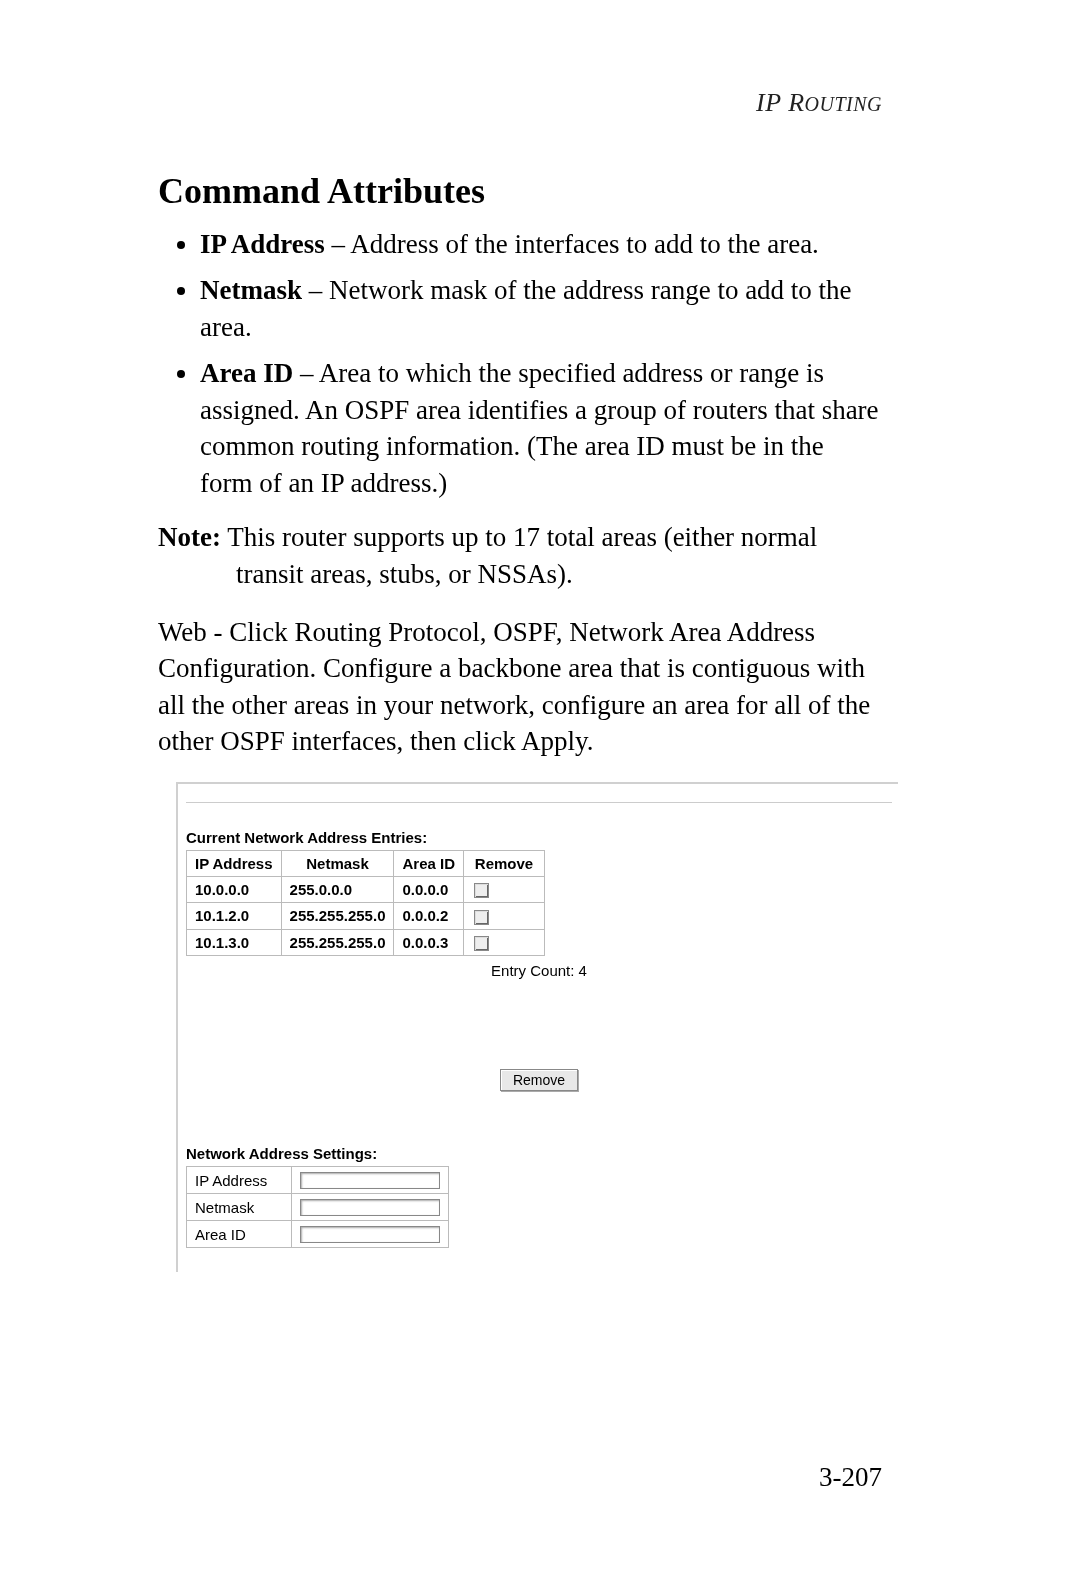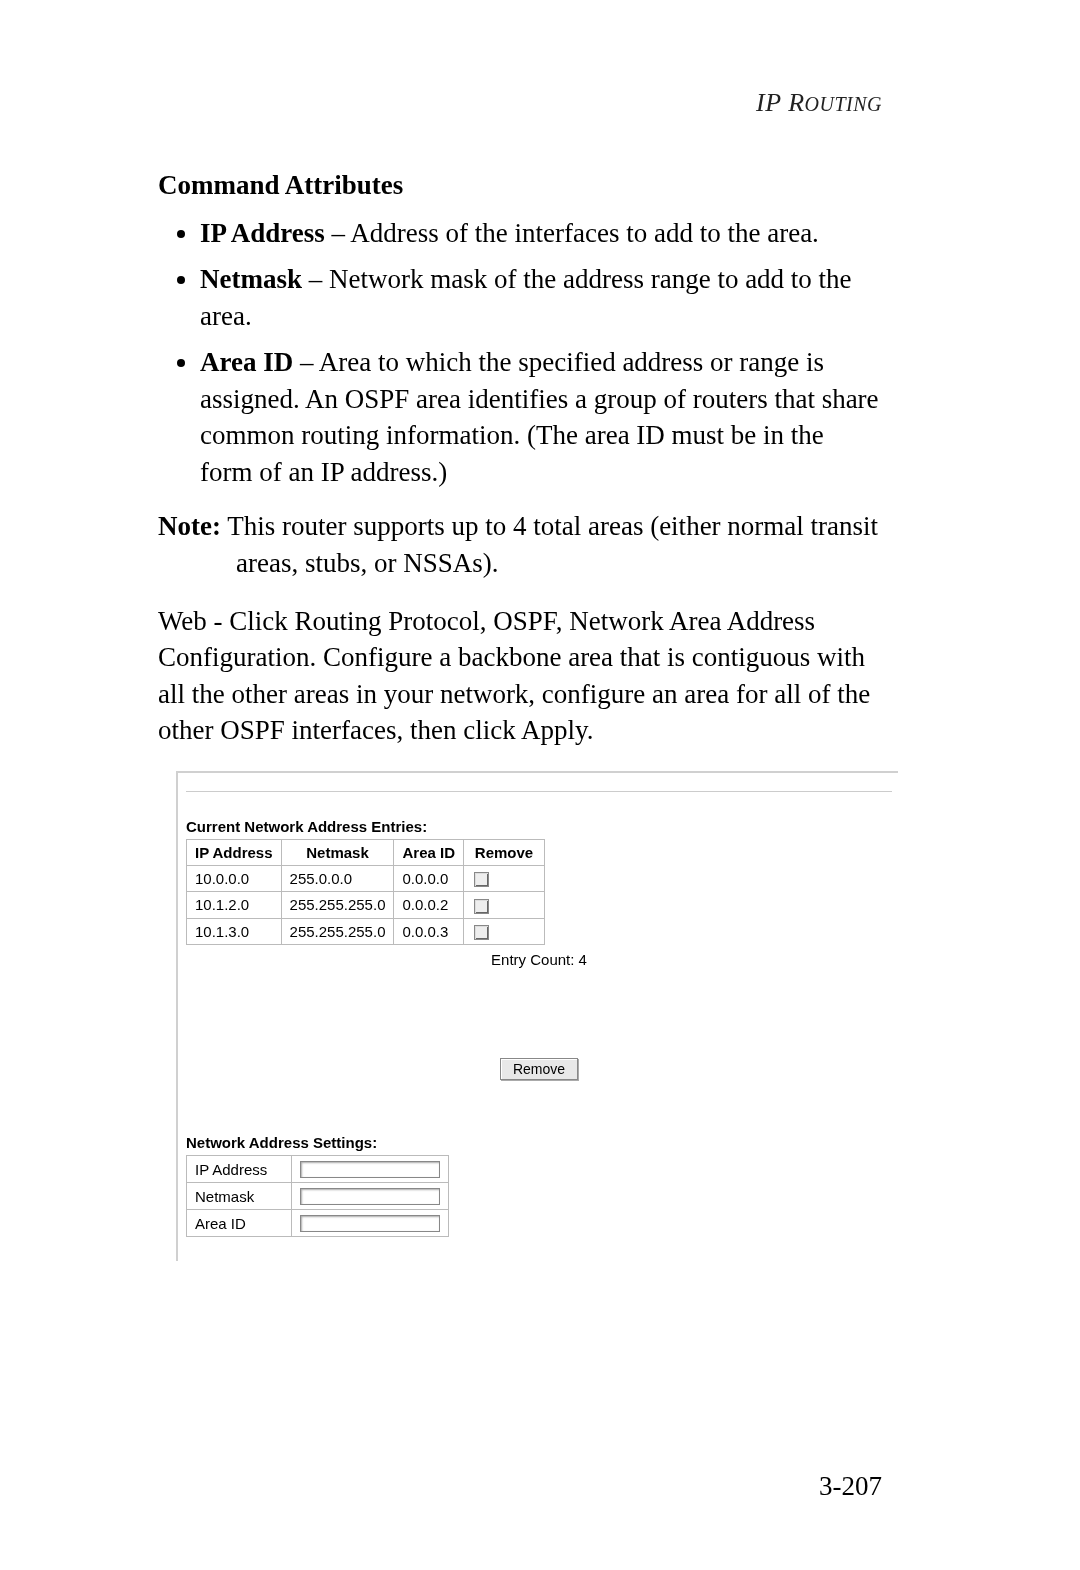--- a/index.html
+++ b/index.html
@@ -19,21 +19,21 @@
   .header-right {
     text-align: right;
     font-style: italic;
     font-size: 26px;
     letter-spacing: 0.5px;
     color: #222;
     margin-bottom: 52px;
   }
   .section-title {
     font-weight: bold;
-    font-size: 27px;
+    font-size: 36px;
     margin: 0 0 14px 0;
   }
   ul.attrs {
     list-style: disc;
     margin: 0 0 18px 0;
     padding-left: 42px;
     font-size: 27px;
     line-height: 1.35;
   }
   ul.attrs li { margin-bottom: 10px; }
@@ -83,21 +83,21 @@
   }
   table.entries {
     border-collapse: collapse;
     font-size: 15px;
   }
   table.entries th, table.entries td {
     border: 1px solid #bbb;
     padding: 4px 8px;
     text-align: left;
     background: #fff;
-    font-weight: normal;
+    font-weight: bold;
   }
   table.entries th { font-weight: bold; text-align: center; }
   table.entries td.checkcell { text-align: left; padding-left: 10px; width: 62px; }
   .cb {
     display: inline-block;
     width: 13px; height: 13px;
     border: 1px solid #888;
     box-shadow: inset 1px 1px 0 #ddd, inset -1px -1px 0 #666;
     background: #eee;
     vertical-align: middle;
@@ -142,21 +142,21 @@
   }
   .set-wrap {
     border: 1px solid #bbb;
     border-top: none;
     text-align: center;
     padding: 6px 0;
     width: 248px;
   }
   .page-num {
     position: absolute;
-    bottom: 68px;
+    bottom: 77px;
     right: 158px;
     font-size: 27px;
   }
 </style>
 </head>
 <body>
 
 <div class="page">
 
   <div class="header-right">
@@ -171,21 +171,21 @@
     </li>
     <li>
       <b>Netmask</b><span> – Network mask of the address range to add to the area.</span>
     </li>
     <li>
       <b>Area ID</b><span> – Area to which the specified address or range is assigned. An OSPF area identifies a group of routers that share common routing information. (The area ID must be in the form of an IP address.)</span>
     </li>
   </ul>
 
   <p class="note-block">
-    <b>Note:</b><span>  This router supports up to 4 total areas (either normal transit areas, stubs, or NSSAs).</span>
+    <b>Note:</b><span>  This router supports up to 17 total areas (either normal transit areas, stubs, or NSSAs).</span>
   </p>
 
   <p class="body-para">
     <span class="leader">Web -</span><span> Click Routing Protocol, OSPF, Network Area Address Configuration. Configure a backbone area that is contiguous with all the other areas in your network, configure an area for all of the other OSPF interfaces, then click Apply.</span>
   </p>
 
   <div class="ui-panel">
     <hr class="ui-hr">
 
     <div class="subhead">Current Network Address Entries:</div>

